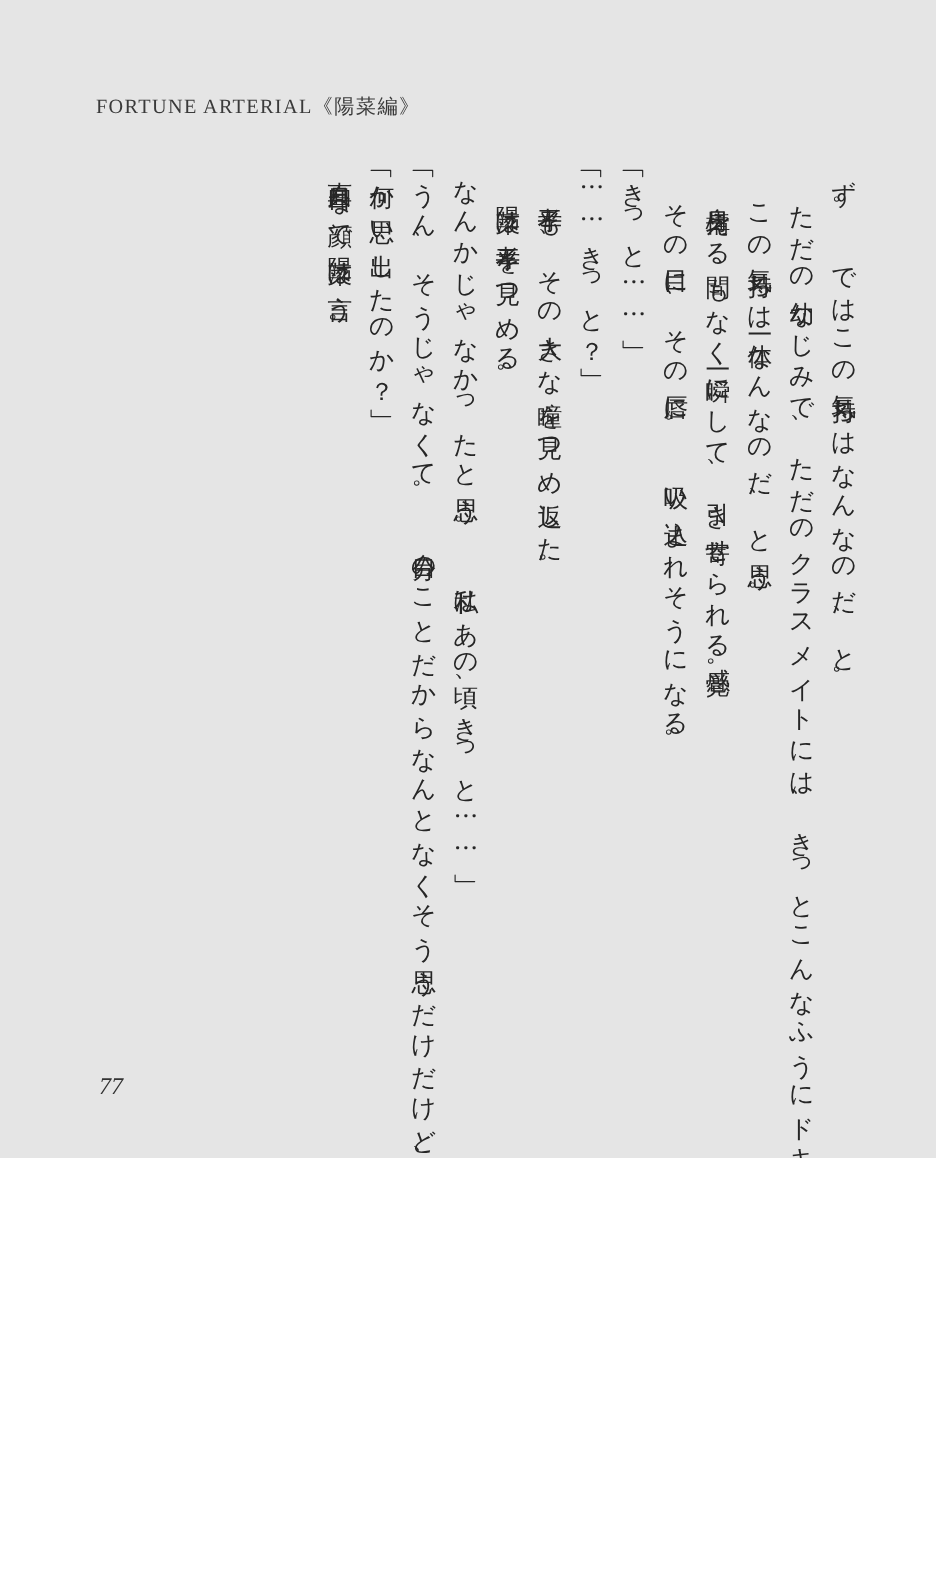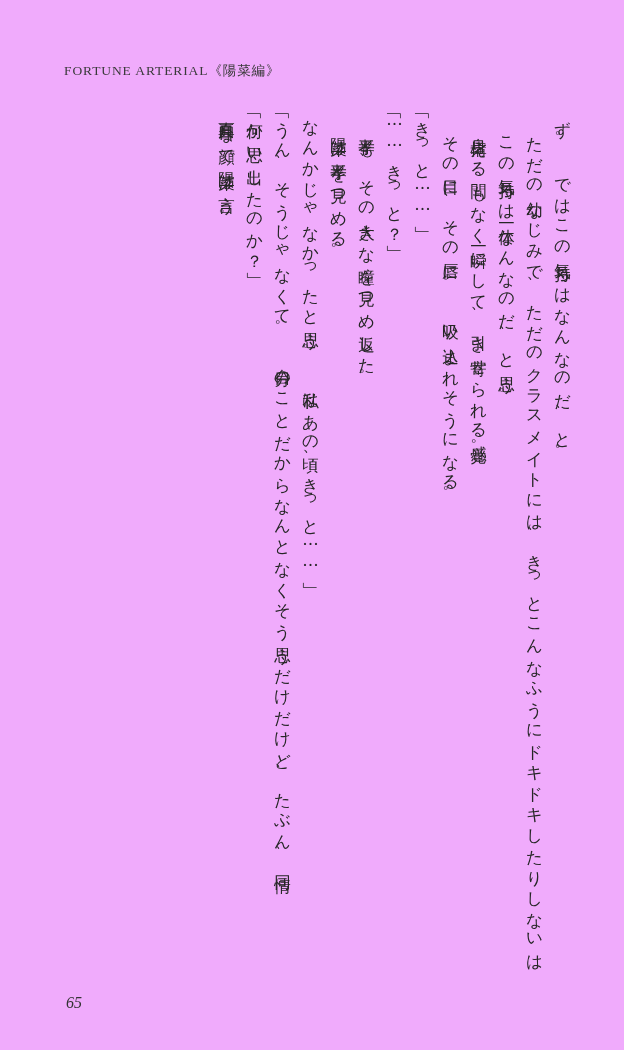--- a/index.html
+++ b/index.html
@@ -3,22 +3,22 @@
 <meta charset="utf-8">
 <style>
   html, body {
     margin: 0;
     padding: 0;
     background: #ffffff;
   }
   #page {
     position: relative;
     width: 624px;
-    height: 1050px;
-    background: #f0abfc;
+    height: 772px;
+    background: #e5e5e5;
     overflow: hidden;
     font-family: "Liberation Serif", serif;
     color: #2b2b2b;
   }
 
   
   #running-header {
     position: absolute;
     top: 62px;
     left: 64px;
@@ -82,15 +82,15 @@
     <div class="col ind">孝平も、その大きな瞳を見つめ返した。</div>
     <div class="col">「……きっと？」</div>
     <div class="col">「きっと……」</div>
     <div class="col ind">その目に、その唇に。　吸い込まれそうになる。</div>
     <div class="col ind">身構える間もなく一瞬にして、引き寄せられる感覚。</div>
     <div class="col ind">この気持ちは一体なんなのだ、と思う。</div>
     <div class="col ind">ただの幼なじみで、ただのクラスメイトには、きっとこんなふうにドキドキしたりしないは</div>
     <div class="col">ず。　ではこの気持ちはなんなのだ、と。</div>
   </div>
 
-  <div id="page-number">65</div>
+  <div id="page-number">77</div>
 
 </div>
 
 </body></html>

